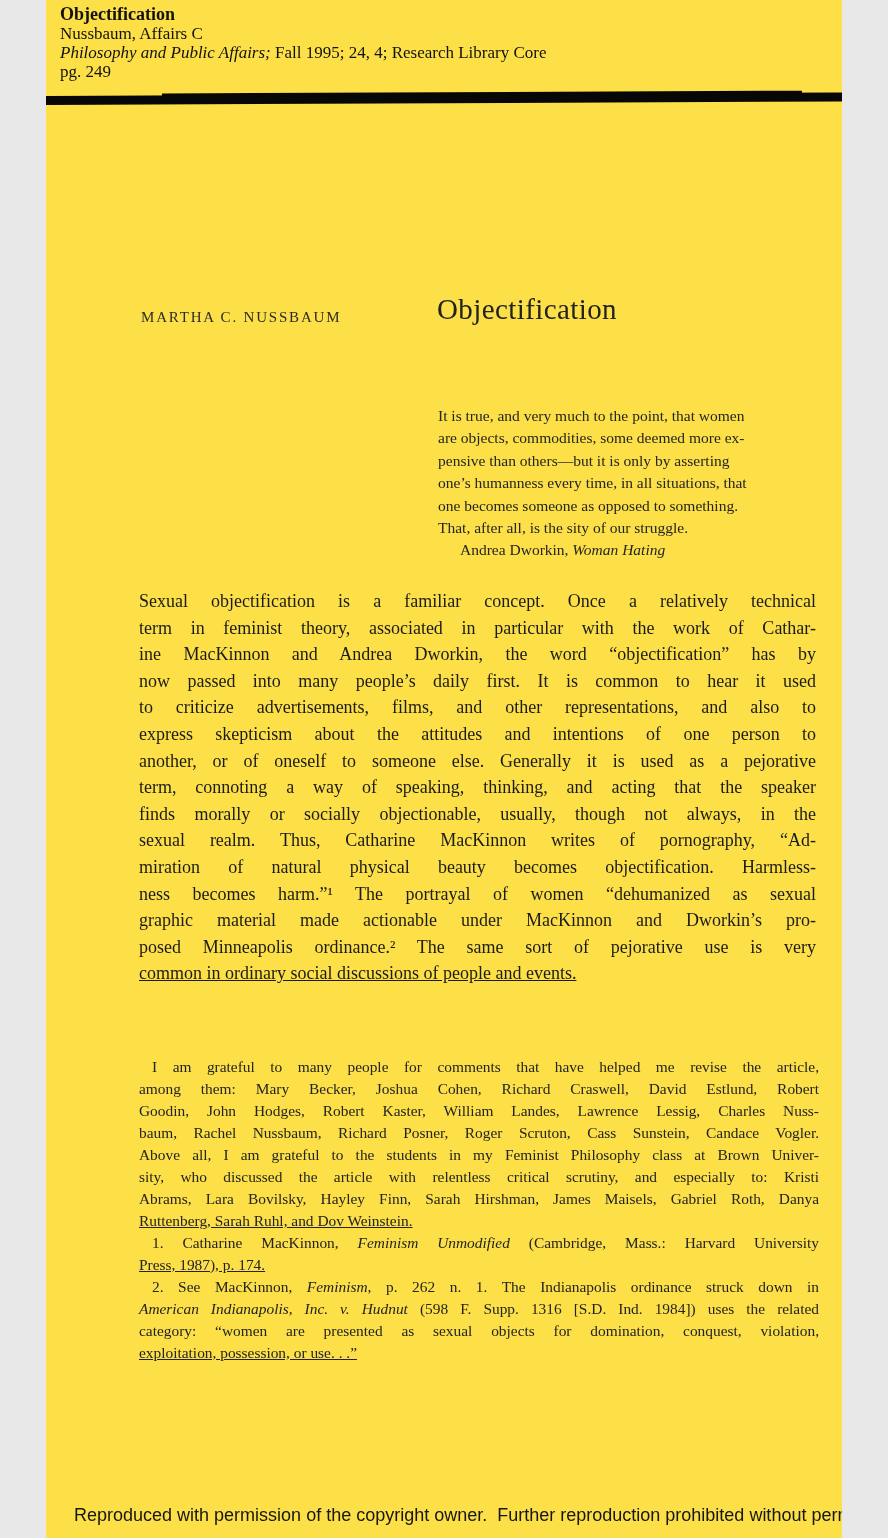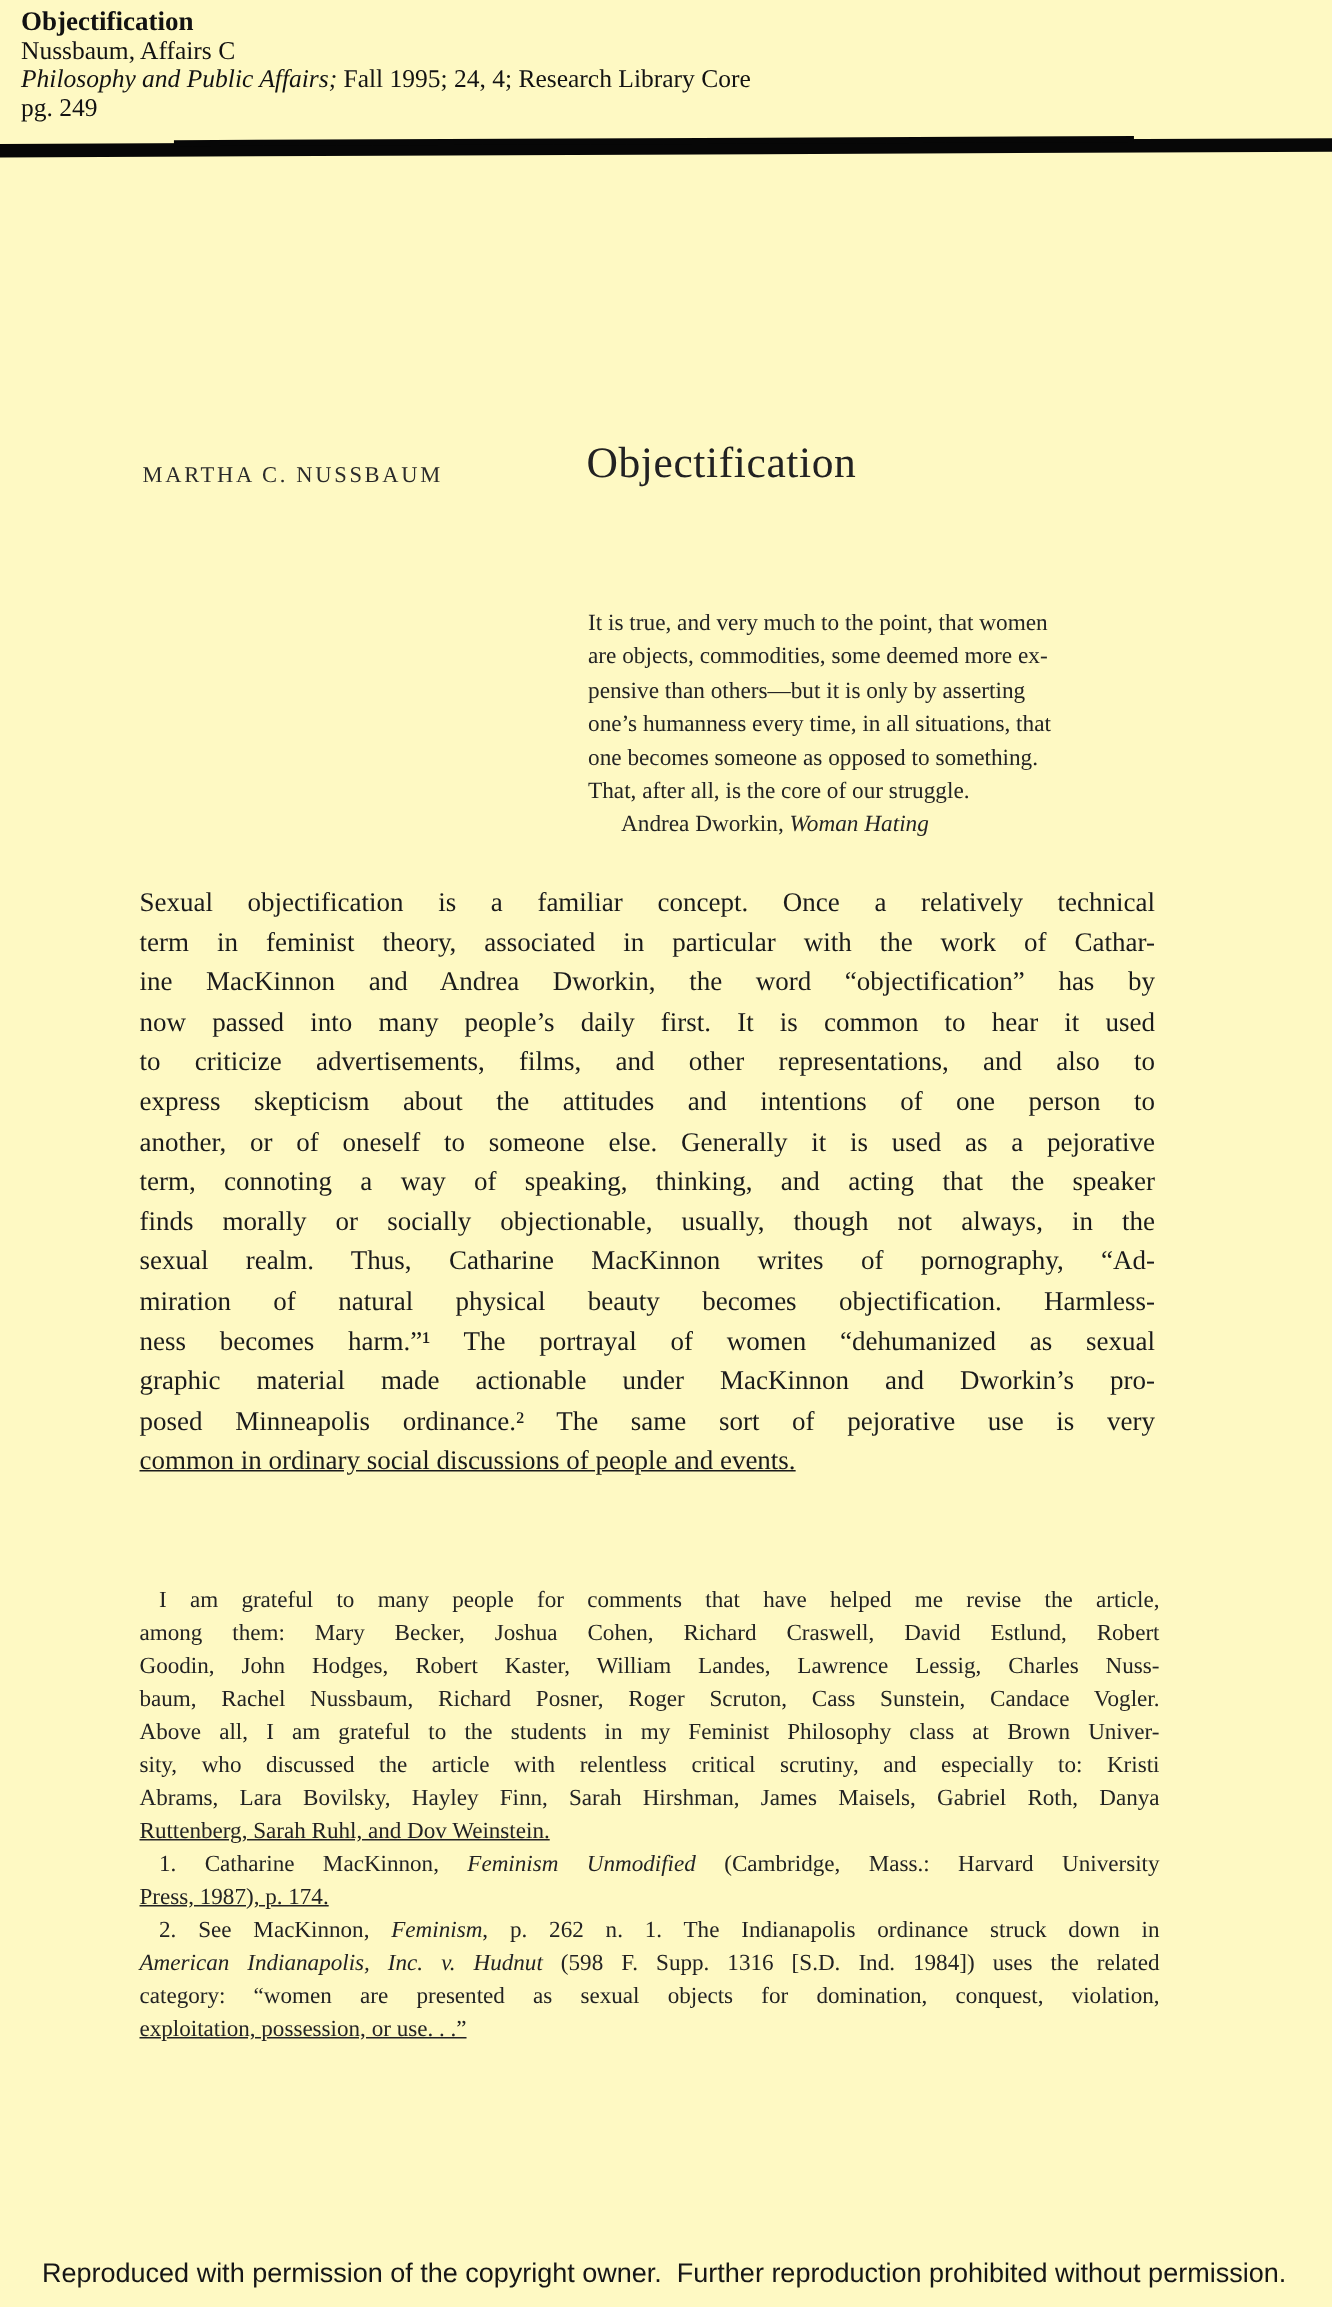--- a/index.html
+++ b/index.html
@@ -1,20 +1,20 @@
 <!DOCTYPE html>
 <html><head>
 <meta charset="utf-8">
 <style>
   html, body { margin: 0; padding: 0; background: #e8e8e8; }
   .page {
     position: relative;
-    width: 888px;
+    width: 796px;
     height: 1538px;
-    background: #fef9c3;
+    background: #fde047;
     margin: 0 auto;
     overflow: hidden;
     color: #1c1c1c;
     font-family: "Liberation Serif", serif;
   }
 
   
   .citation {
     position: absolute;
     left: 14px;
@@ -140,21 +140,21 @@
 
   <span class="article-author">MARTHA C. NUSSBAUM</span>
   <h1 class="article-title">Objectification</h1>
 
   <blockquote class="epigraph">
     <div class="eline">It is true, and very much to the point, that women</div>
     <div class="eline">are objects, commodities, some deemed more ex-</div>
     <div class="eline">pensive than others—but it is only by asserting</div>
     <div class="eline">one’s humanness every time, in all situations, that</div>
     <div class="eline">one becomes someone as opposed to something.</div>
-    <div class="eline">That, after all, is the core of our struggle.</div>
+    <div class="eline">That, after all, is the sity of our struggle.</div>
     <div class="eline attribution">Andrea Dworkin, <i>Woman Hating</i></div>
   </blockquote>
 
   <section class="bodytext">
     <div class="jline">Sexual objectification is a familiar concept. Once a relatively technical</div>
     <div class="jline">term in feminist theory, associated in particular with the work of Cathar-</div>
     <div class="jline">ine MacKinnon and Andrea Dworkin, the word “objectification” has by</div>
     <div class="jline">now passed into many people’s daily first. It is common to hear it used</div>
     <div class="jline">to criticize advertisements, films, and other representations, and also to</div>
     <div class="jline">express skepticism about the attitudes and intentions of one person to</div>

